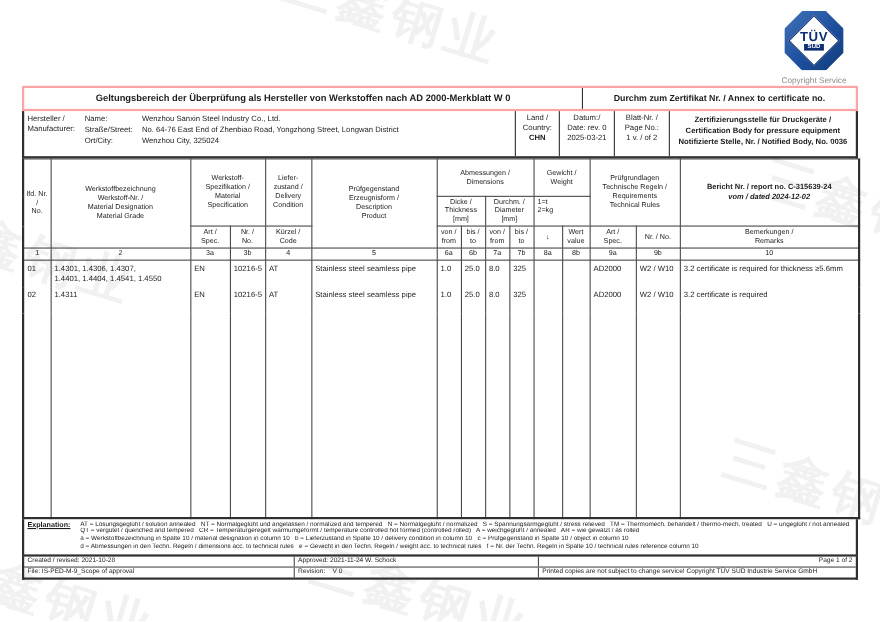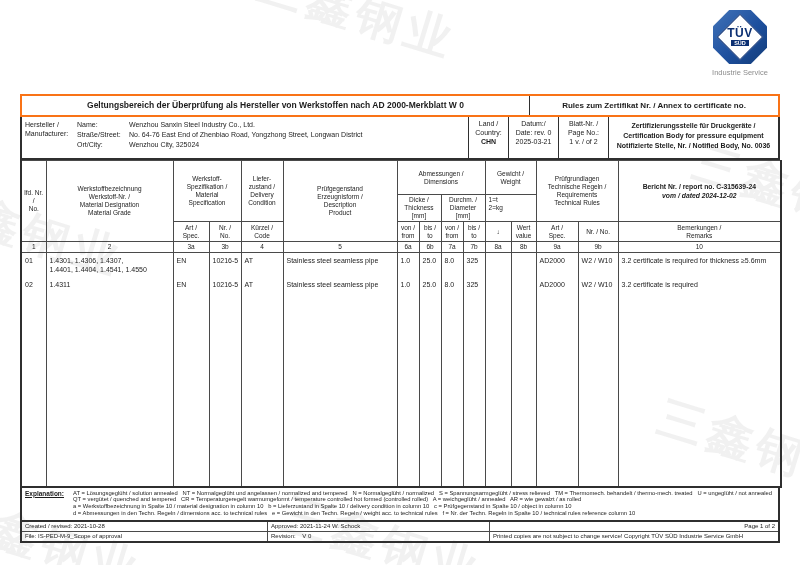--- a/index.html
+++ b/index.html
@@ -23,21 +23,21 @@
   .logo-text { position:absolute; left:0; top:0; width:100%; height:100%;
                display:flex; flex-direction:column; align-items:center; justify-content:center; }
   .tuv { font-size:12px; font-weight:bold; color:#0b2f72; line-height:11px; letter-spacing:0.5px; }
   .sud { font-size:5.5px; font-weight:bold; color:#ffffff; background:#0b2f72;
          padding:0 3px; line-height:6.5px; margin-top:1px; }
   .logo-caption { margin-top:4px; font-size:7.5px; color:#8d8d8d; }
 
   
   .doc { position:absolute; left:20px; top:78px; width:760px; z-index:1; }
 
-  .title-block { display:flex; border:2px solid #f97316;margin-top:16px; }
+  .title-block { display:flex; border:2px solid #fca5a5; }
   .title-left { width:508px; border-right:1px solid #2f2f2f; text-align:center;
                 padding:4px 6px; }
   .title-right { flex:1; text-align:center; padding:4px 4px; }
   .title-line { font-size:8.5px; font-weight:bold; line-height:11px; }
   .annex-line { font-size:8px; font-weight:bold; line-height:11px; }
 
   .manu-block { display:flex; border:2px solid #2f2f2f; border-top:0; min-height:43px; font-size:7px; }
   .manu-label { width:53px; padding:3px 2px 0 3px; line-height:9px; }
   .manu-mid { flex:1; padding:3px 2px 0 2px; }
   .manu-row { display:flex; line-height:10px; }
@@ -100,31 +100,31 @@
   <div class="wm" style="left:-60px; top:512px;">三鑫钢业</div>
 
   <div class="logo">
     <div class="octagon">
       <div class="diamond"></div>
       <div class="logo-text">
         <div class="tuv">TÜV</div>
         <div class="sud">SÜD</div>
       </div>
     </div>
-    <div class="logo-caption">Industrie Service</div>
+    <div class="logo-caption">Copyright Service</div>
   </div>
 
   <div class="doc">
 
     <div class="title-block">
       <div class="title-left">
         <div class="title-line">Geltungsbereich der Überprüfung als Hersteller von Werkstoffen nach AD 2000-Merkblatt W 0</div>
       </div>
       <div class="title-right">
-        <div class="annex-line">Rules zum Zertifikat Nr. / Annex to certificate no.</div>
+        <div class="annex-line">Durchm zum Zertifikat Nr. / Annex to certificate no.</div>
       </div>
     </div>
 
     <div class="manu-block">
       <div class="manu-label pre">Hersteller /
 Manufacturer:</div>
       <div class="manu-mid">
         <div class="manu-row">
           <div class="manu-key">Name:</div>
           <div class="manu-val">Wenzhou Sanxin Steel Industry Co., Ltd.</div>

